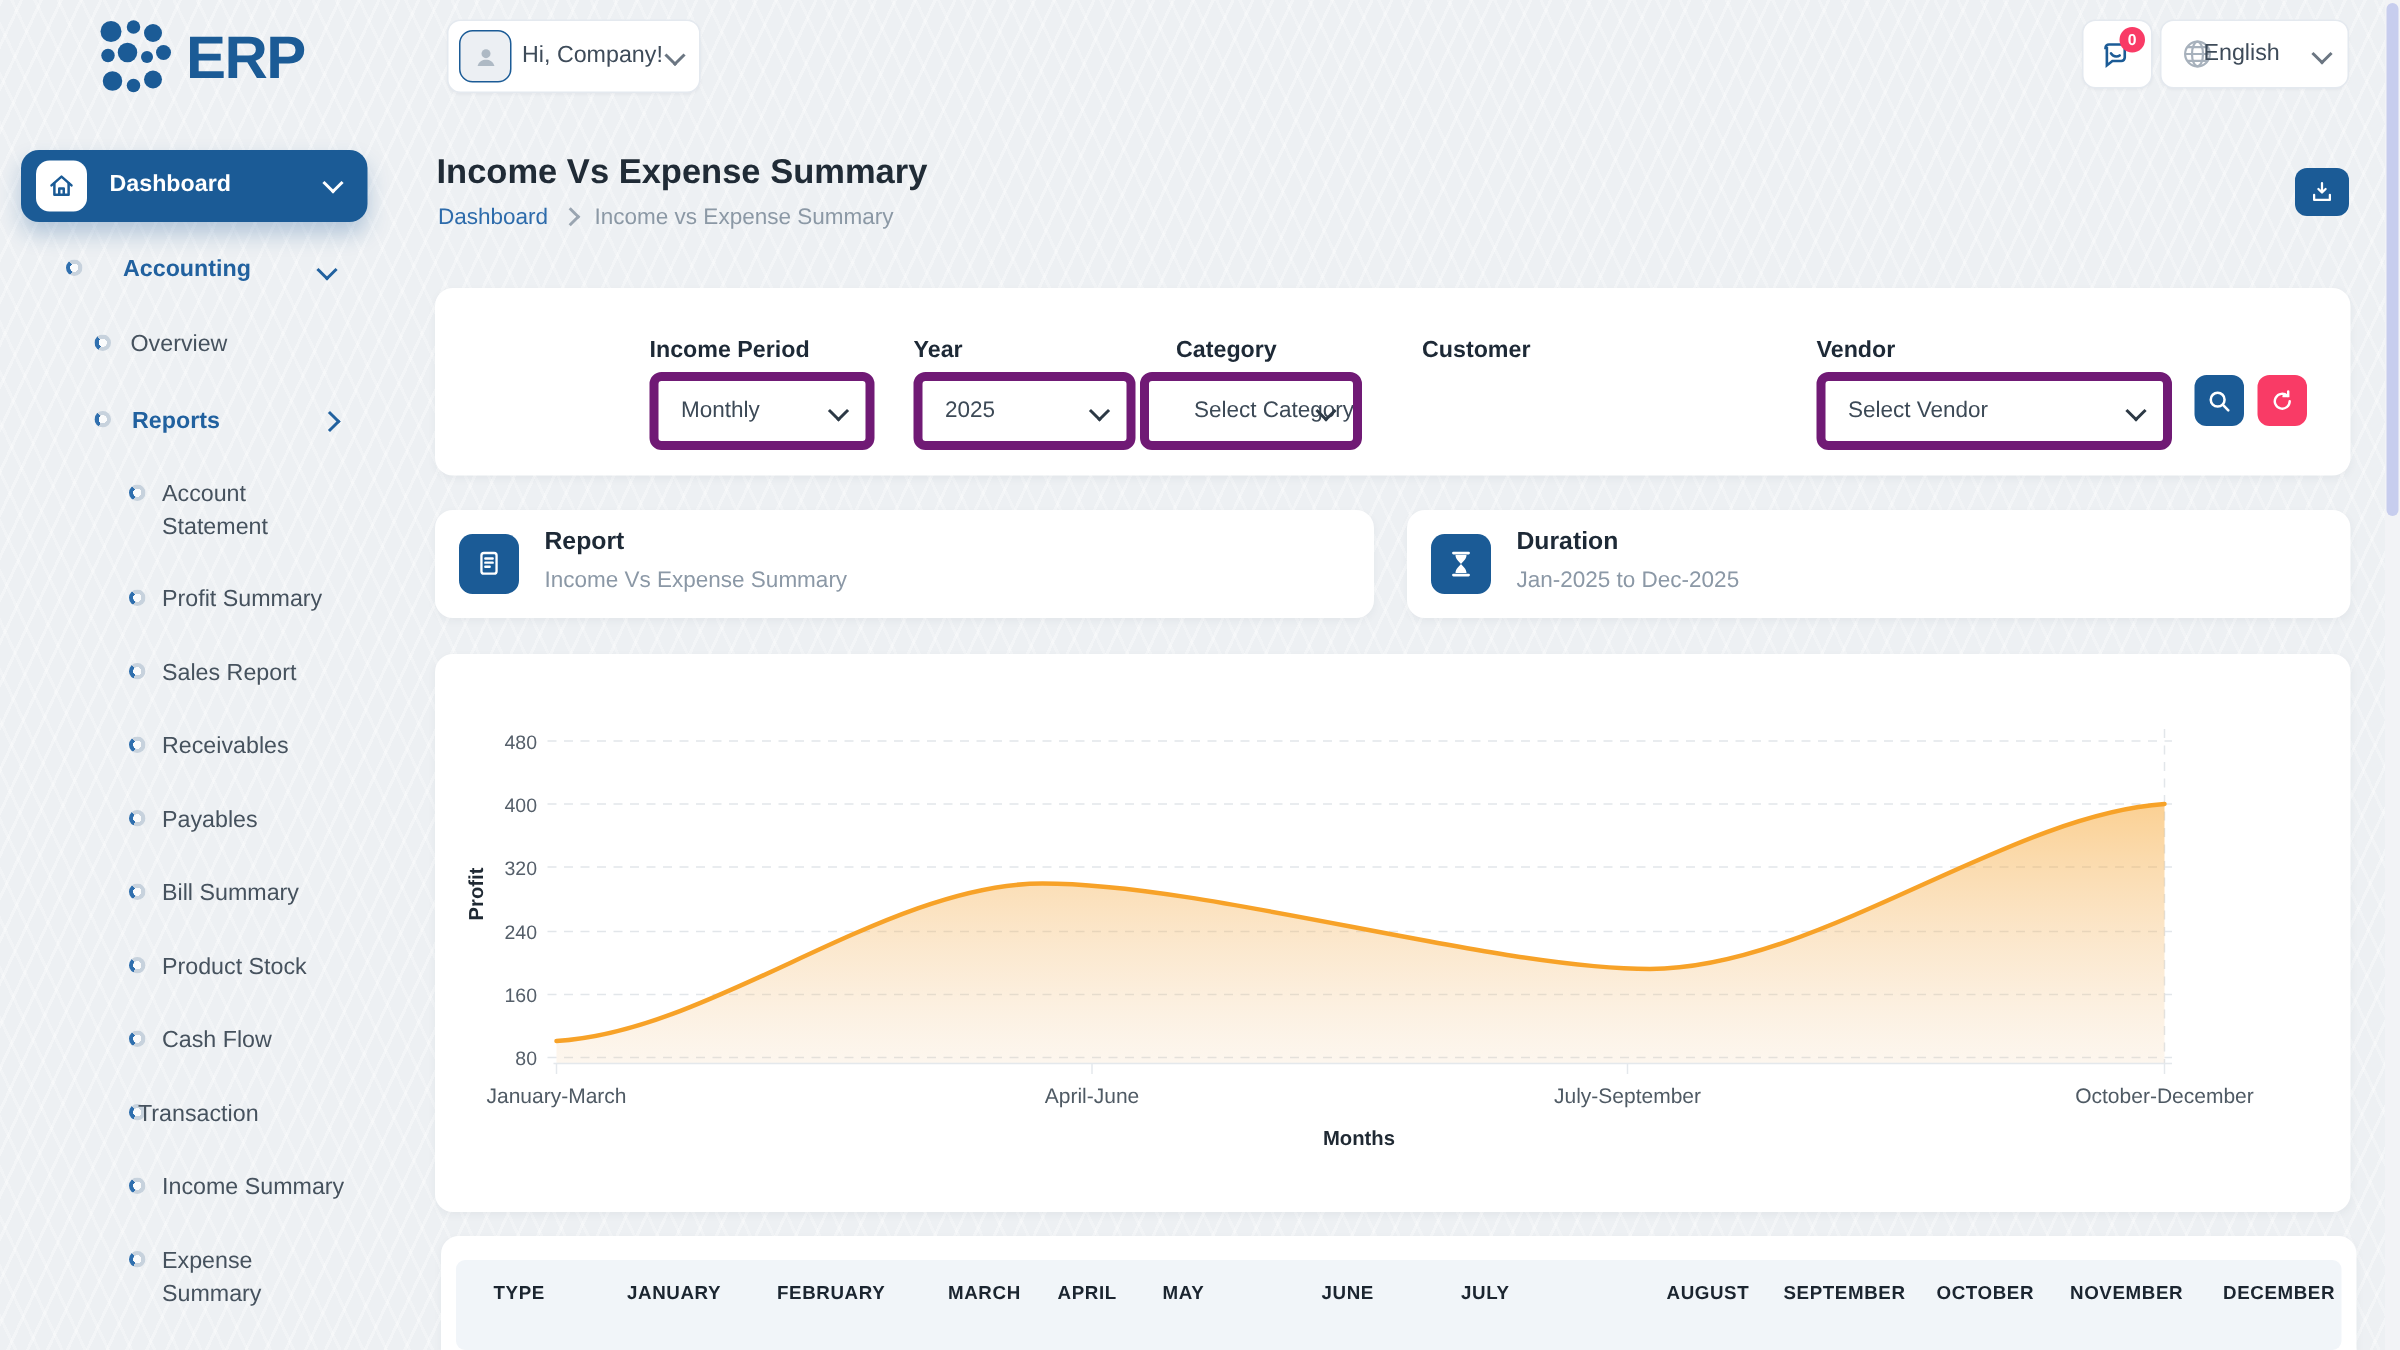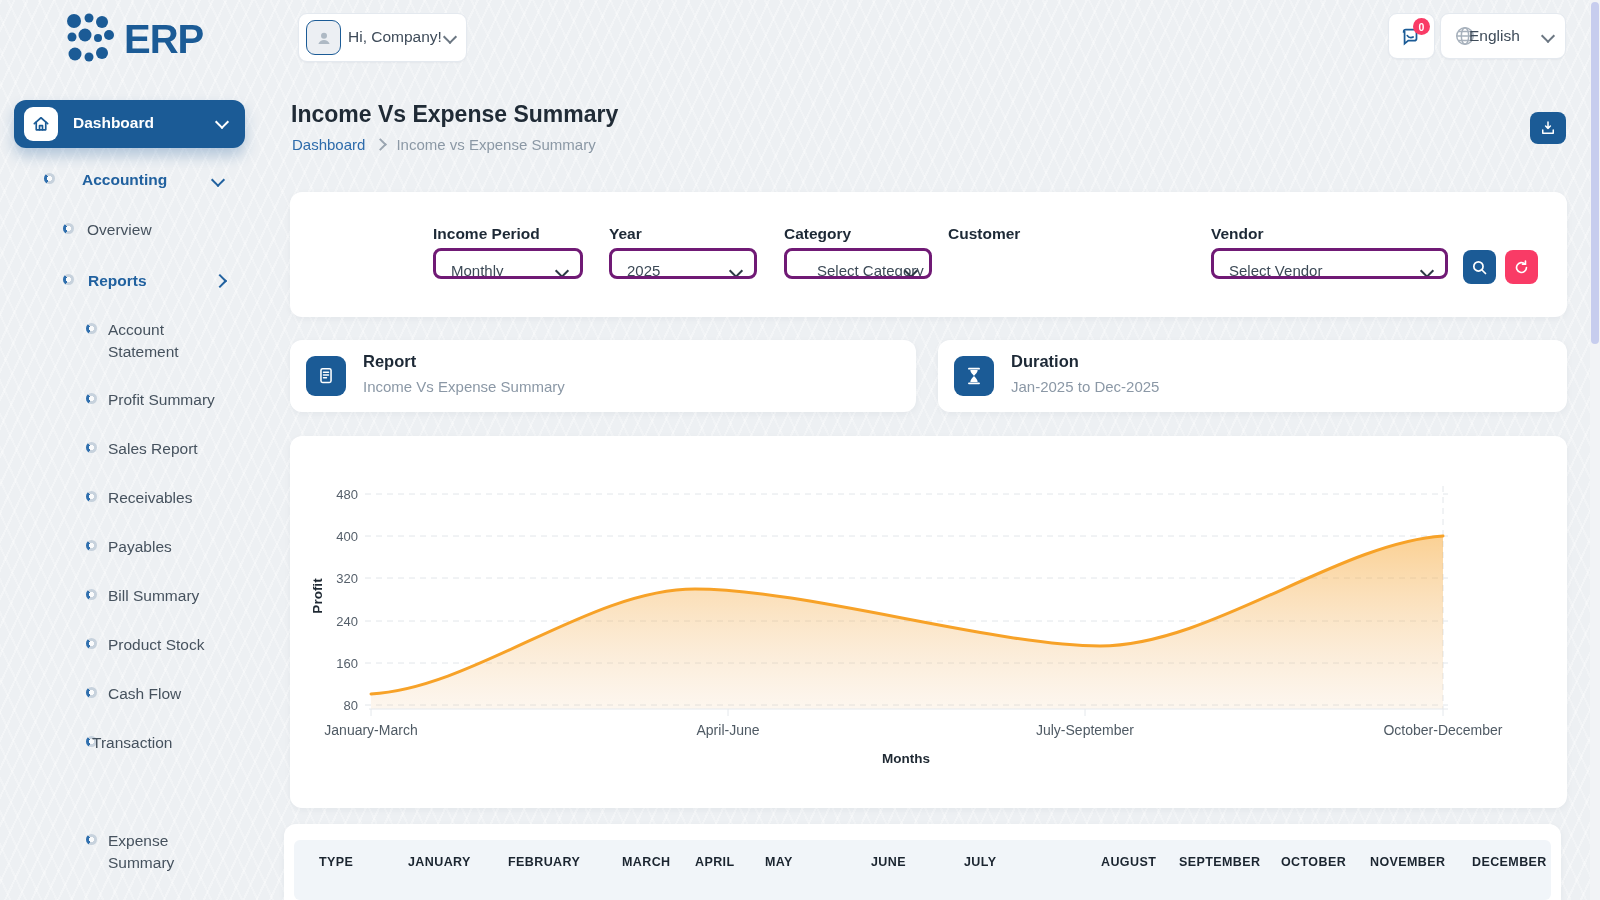--- a/index.html
+++ b/index.html
@@ -48,21 +48,21 @@
   .page-title{position:absolute;left:291px;top:101px;font-size:23px;font-weight:600;color:#202b36;}
   .crumbs{position:absolute;left:292px;top:136px;display:flex;align-items:center;gap:11px;font-size:15px;}
   .crumb-home{color:#2d6bab;cursor:pointer;}
   .crumb-cur{color:#8b98a5;}
   .crumb-sep{width:7px;height:7px;border-right:2px solid #9aa5b1;border-bottom:2px solid #9aa5b1;
              transform:rotate(-45deg);}
   .dl-btn{position:absolute;left:1530px;top:112px;width:36px;height:32px;background:#1b5b96;
           border-radius:8px;display:flex;align-items:center;justify-content:center;cursor:pointer;}
   
   .flabel{position:absolute;top:33px;font-size:15.5px;font-weight:bold;color:#1d2936;}
-  .select{position:absolute;top:56px;height:31px;background:#fff;border:3px solid #701a75;
+  .select{position:absolute;top:56px;height:52px;background:#fff;border:6px solid #701a75;
           border-radius:8px;font-size:15px;color:#3c4956;line-height:40px;
           padding:0 30px 0 15px;box-sizing:border-box;cursor:pointer;white-space:nowrap;overflow:hidden;}
   .select .chv{position:absolute;right:13px;top:15px;color:#2c3945;}
   .sq-btn{position:absolute;top:58px;width:33px;height:34px;border-radius:8px;cursor:pointer;
           display:flex;align-items:center;justify-content:center;}
   
   .sum-ico{position:absolute;left:16px;top:16px;width:40px;height:40px;background:#1b5b96;
            border-radius:9px;display:flex;align-items:center;justify-content:center;}
   .sum-title{position:absolute;left:73px;top:12px;font-size:16.5px;font-weight:bold;color:#1d2936;}
   .sum-sub{position:absolute;left:73px;top:38px;font-size:15px;color:#8b98a6;}
@@ -158,20 +158,24 @@
     <span class="slabel" style="left:108px">Product Stock</span>
   </div>
   <div class="srow" style="top:682px">
     <span class="bullet" style="left:86px"></span>
     <span class="slabel" style="left:108px">Cash Flow</span>
   </div>
   <div class="srow" style="top:731px">
     <span class="bullet" style="left:86px"></span>
     <span class="slabel" style="left:92px">Transaction</span>
   </div>
+  <div class="srow" style="top:780px">
+    <span class="bullet" style="left:86px"></span>
+    <span class="slabel" style="left:108px">Income Summary</span>
+  </div>
   <div class="srow twoline" style="top:829px">
     <span class="bullet" style="left:86px"></span>
     <span class="slabel wrap" style="left:108px">Expense Summary</span>
   </div>
 
   <div class="chip" style="left:298px;top:13px;width:167px;height:47px;">
     <span class="avatar">
       <svg width="18" height="18" viewBox="0 0 24 24">
         <circle cx="12" cy="9" r="4" fill="#aeb9c4"></circle>
           <path d="M4.5 20c1.2-4 4.2-5.5 7.5-5.5s6.3 1.5 7.5 5.5z" fill="#aeb9c4"></path>
@@ -217,21 +221,21 @@
     <div class="select" style="left:143px;width:150px;">
       <span>Monthly</span>
       <span class="chv down"></span>
     </div>
     <span class="flabel" style="left:319px">Year</span>
     <div class="select" style="left:319px;width:148px;">
       <span>2025</span>
       <span class="chv down"></span>
     </div>
     <span class="flabel" style="left:494px">Category</span>
-    <div class="select" style="left:494px;width:148px;padding-right:18px;padding-left:30px;">
+    <div class="select" style="left:470px;width:148px;padding-right:18px;padding-left:30px;">
       <span>Select Category</span>
       <span class="chv down"></span>
     </div>
     <span class="flabel" style="left:658px">Customer</span>
     <span class="flabel" style="left:921px">Vendor</span>
     <div class="select" style="left:921px;width:237px;">
       <span>Select Vendor</span>
       <span class="chv down"></span>
     </div>
     <div class="sq-btn" style="left:1173px;background:#1b5b96;">
@@ -315,21 +319,21 @@
         <text class="xlab" x="81" y="299">January-March</text>
         <text class="xlab" x="438" y="299">April-June</text>
         <text class="xlab" x="795" y="299">July-September</text>
         <text class="xlab" x="1153" y="299">October-December</text>
       </g>
       <text class="axlab" x="616" y="327" text-anchor="middle">Months</text>
       <text class="axlab" x="32" y="160" text-anchor="middle" transform="rotate(-90 32 160)">Profit</text>
     </svg>
   </div>
 
-  <div class="card" style="left:284px;top:824px;width:1277px;height:76px;border-radius:12px 12px 0 0;">
+  <div class="card" style="left:294px;top:824px;width:1277px;height:76px;border-radius:12px 12px 0 0;">
     <div class="thead-band"></div>
     <span class="th" style="left:35px">TYPE</span>
     <span class="th" style="left:124px">JANUARY</span>
     <span class="th" style="left:224px">FEBRUARY</span>
     <span class="th" style="left:338px">MARCH</span>
     <span class="th" style="left:411px">APRIL</span>
     <span class="th" style="left:481px">MAY</span>
     <span class="th" style="left:587px">JUNE</span>
     <span class="th" style="left:680px">JULY</span>
     <span class="th" style="left:817px">AUGUST</span>

